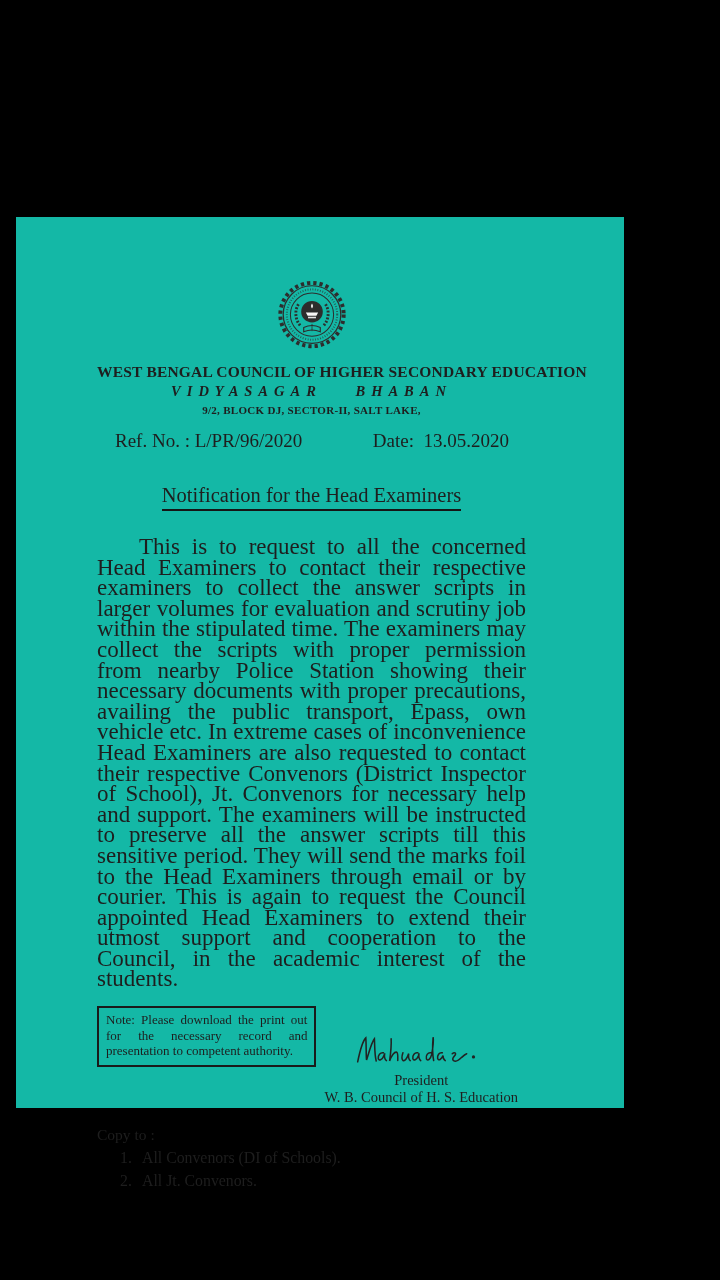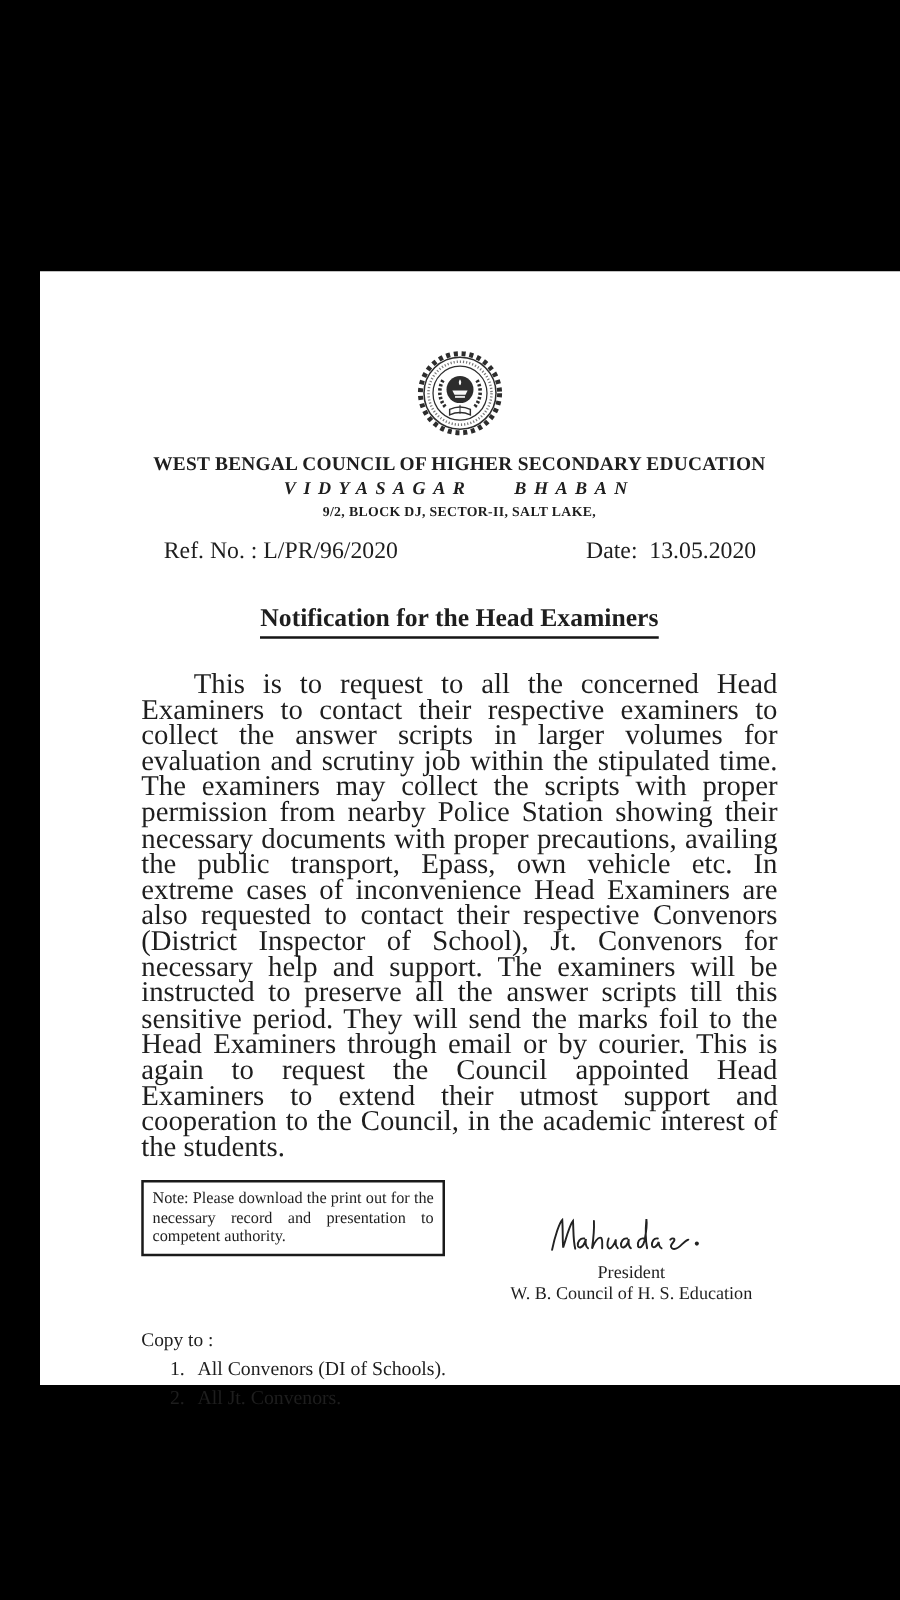--- a/index.html
+++ b/index.html
@@ -7,23 +7,22 @@
   body {
     background:#000000;
     font-family:"Liberation Serif", serif;
     color:#1e1e1e;
     position:relative;
     overflow:hidden;
   }
   .backdrop { position:absolute; inset:0; background:#000000; }
   .document-page {
     position:absolute; left:16px; top:217px;
-    width:688px; height:891px;
-    background:#ffffff;
-    margin-left:16px;
+    width:608px; height:891px;
+    background:#14b8a6;
   }
   .page-inner { padding:63px 98px 0 81px; }
 
   
   .letterhead { text-align:center; }
   .emblem { width:78px; height:72px; display:block; margin:0 auto 11px; }
   .org-name { font-weight:bold; font-size:15.5px; letter-spacing:0.2px; white-space:nowrap; }
   .building-name {
     font-weight:bold; font-style:italic; font-size:14.5px;
     letter-spacing:6px; word-spacing:24px; margin-top:2px; white-space:nowrap;
@@ -32,21 +31,21 @@
   .city-line { font-weight:bold; font-size:13.5px; margin-top:2px; }
 
   
   .ref-row {
     display:flex; justify-content:space-between;
     font-size:19px; margin-top:14px; padding:0 17px 0 18px;
   }
   .ref-row span { white-space:pre; }
 
   
-  .notice-title { text-align:center; margin-top:32px; font-size:20.5px; font-weight:bold; }
+  .notice-title { text-align:center; margin-top:32px; font-size:20.5px; font-weight:normal; }
   .notice-title span {
     display:inline-block; border-bottom:2.5px solid #151515; padding-bottom:2px;
   }
 
   
   .body-paragraph {
     margin-top:26px; font-size:23px; line-height:20.6px;
     text-align:justify; text-indent:42px;
   }
 

